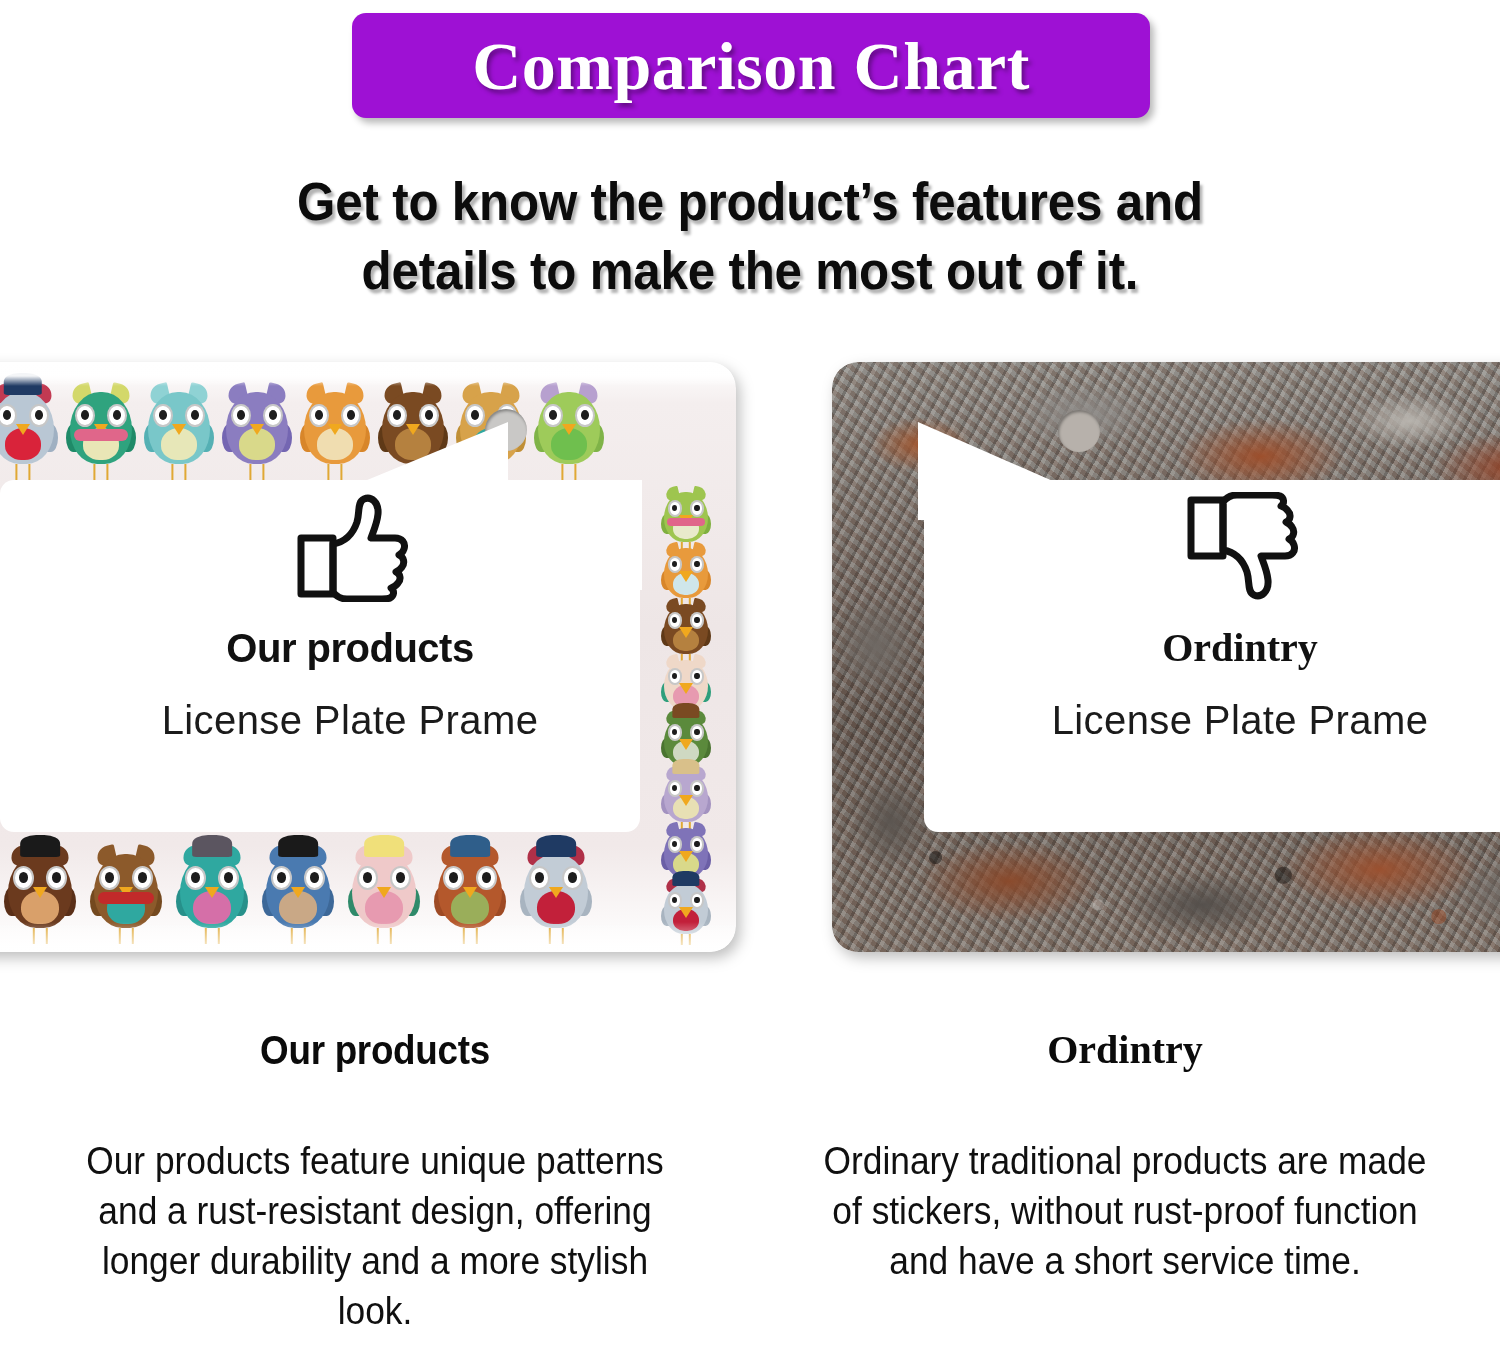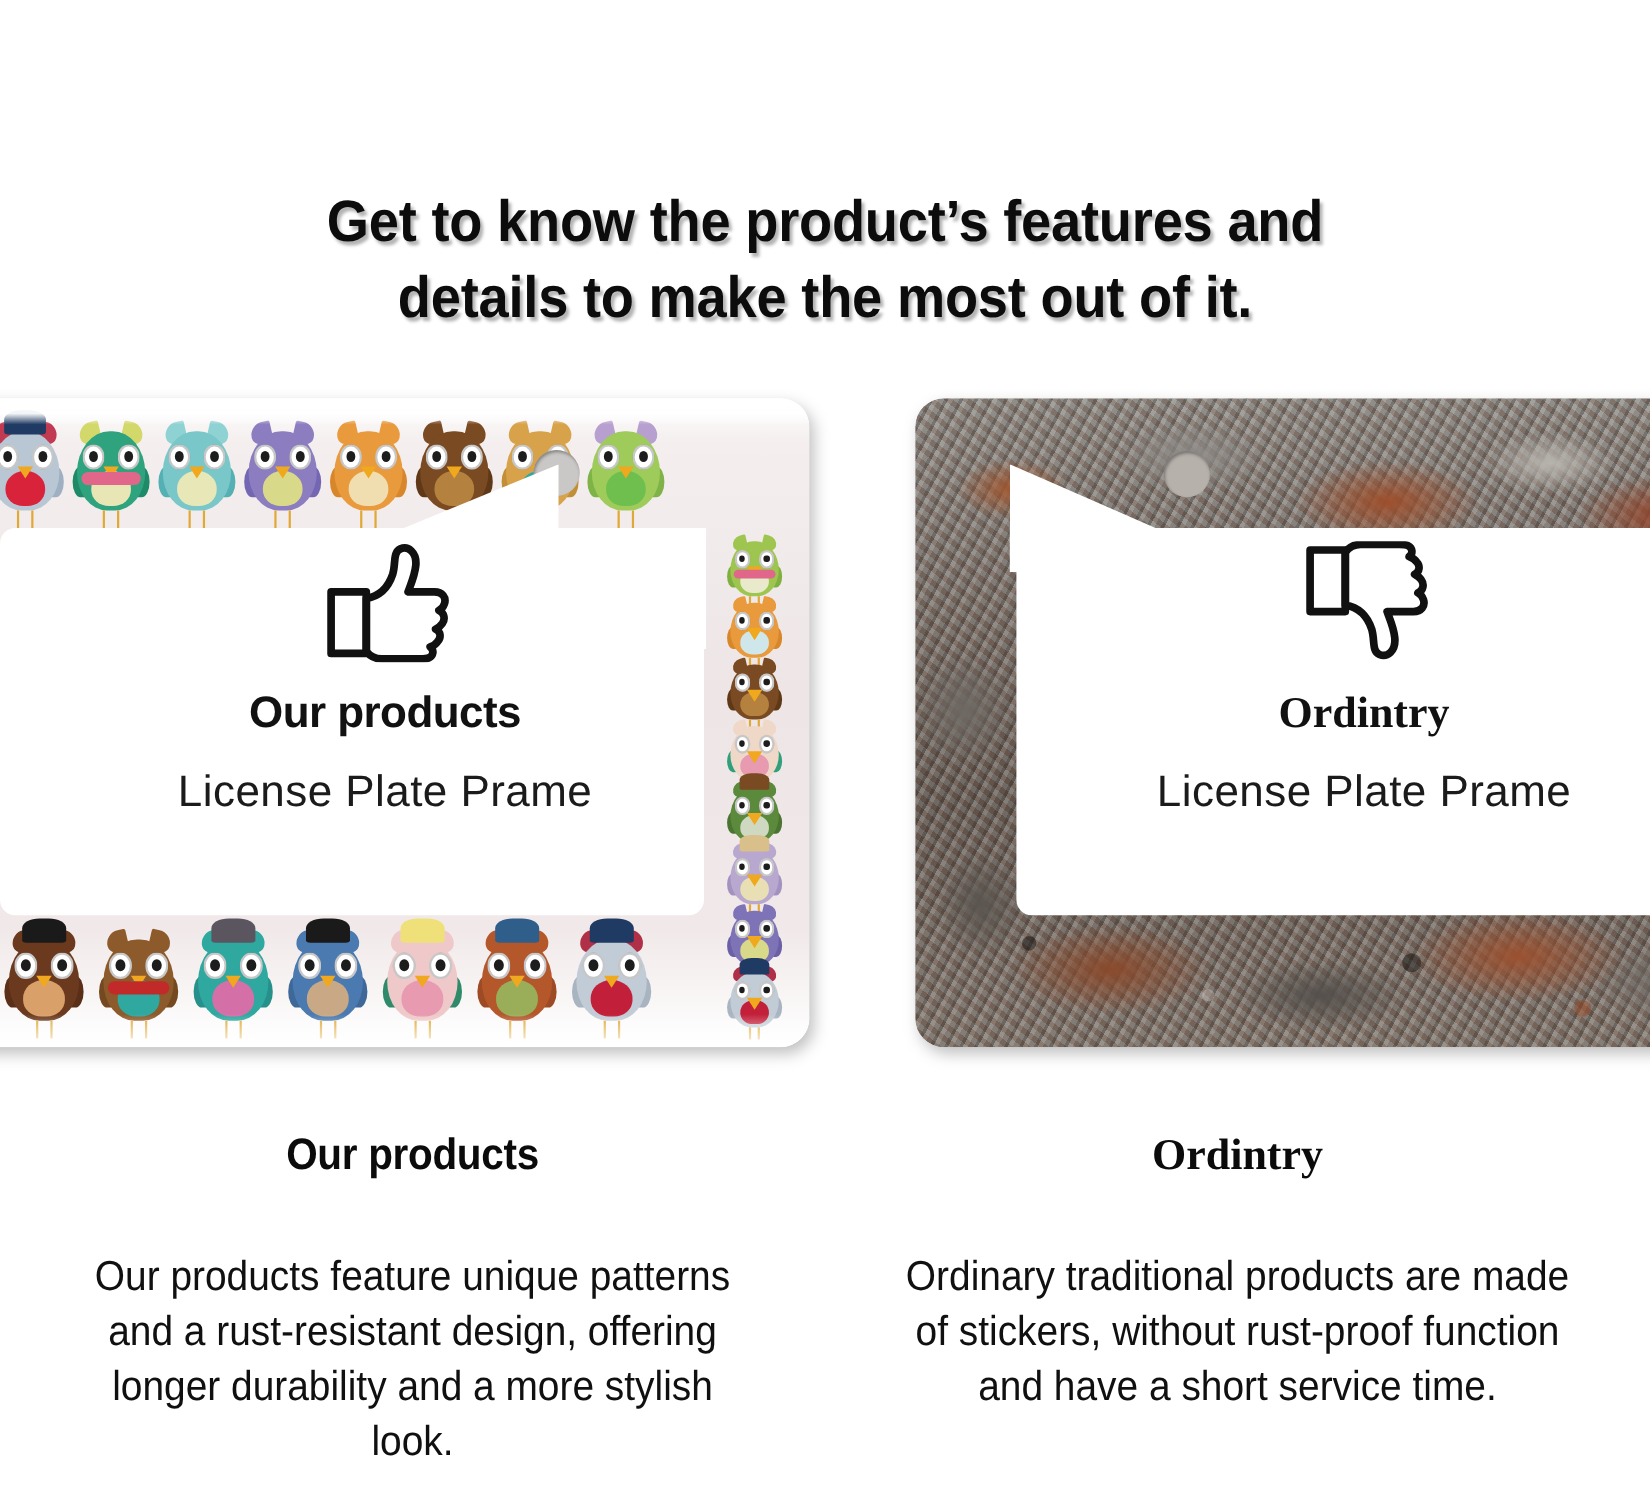--- a/index.html
+++ b/index.html
@@ -288,20 +288,23 @@
     line-height: 1.32;
     color: #101010;
     transform: scaleX(0.93);
   }
 </style>
 </head>
 <body>
 
 <div class="page">
 
+  <div class="title-banner">
+    <span class="title-text">Comparison Chart</span>
+  </div>
 
   <div class="subtitle">
     <div>Get to know the product’s features and</div>
     <div>details to make the most out of it.</div>
   </div>
 
   <div class="frames-row">
 
     <div class="frame" id="frame-left">
       <div class="frame-inner">

